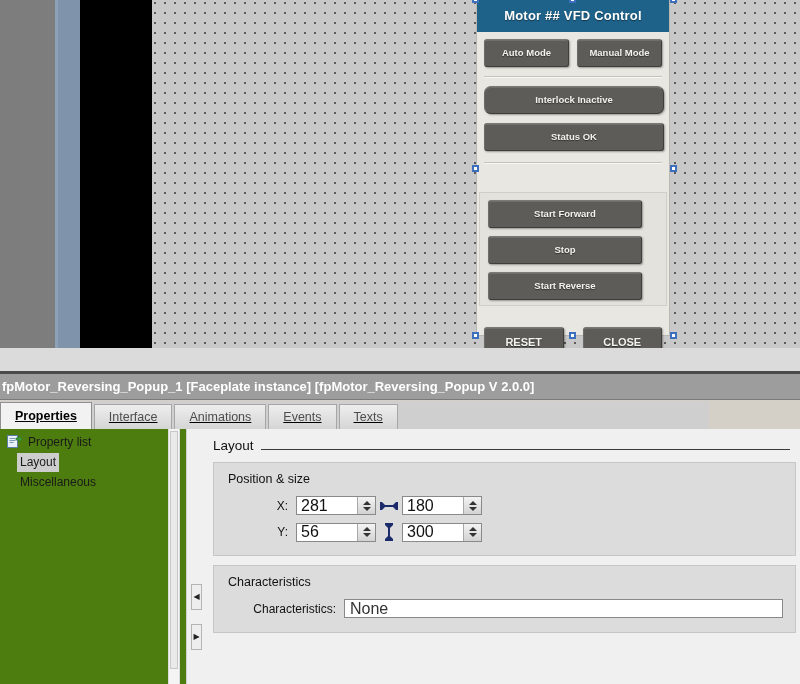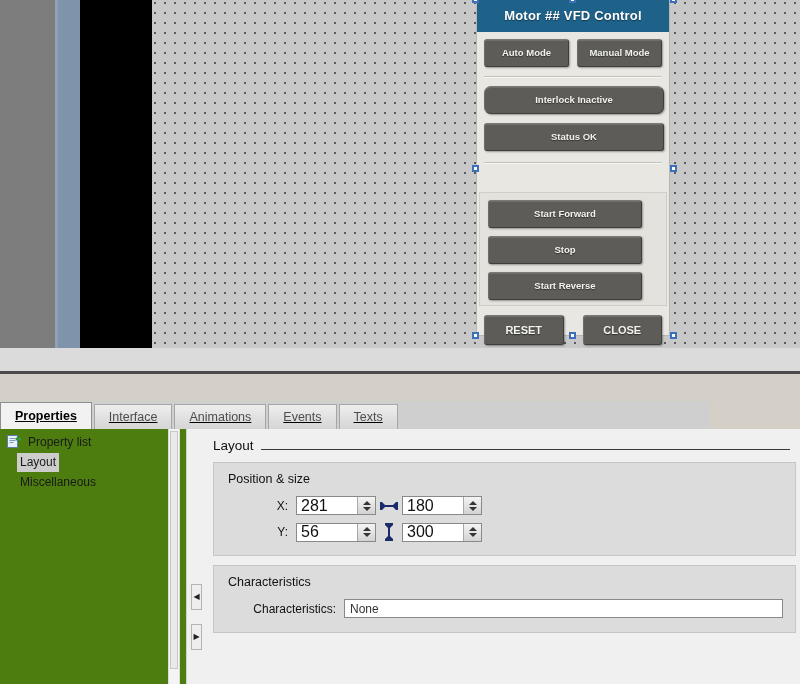--- a/index.html
+++ b/index.html
@@ -110,21 +110,21 @@
     white-space: nowrap;
   }
   .fp-btn.wide { width: 100%; }
   .fp-sep {
     height: 1px;
     background: #c3c2bc;
     margin: 4px 0 8px 0;
     border-bottom: 1px solid #f7f7f4;
   }
   #fp-group {
-    margin: 8px 2px 0 2px;
+    margin: 8px 2px 12px 2px;
     padding: 7px 24px 3px 8px;
     background: #e3e2dc;
     border: 1px solid #cfcec8;
   }
   #fp-group .fp-btn { margin-bottom: 8px; line-height: 26px; }
   #fp-group .fp-btn:last-child { margin-bottom: 2px; }
   #fp-footer {
     display: flex;
     gap: 19px;
     padding: 9px 7px 0 7px;
@@ -390,21 +390,21 @@
     background: #ffffff;
     box-sizing: border-box;
     flex: 1;
     display: flex;
     align-items: center;
   }
   .text-field input {
     border: none; outline: none;
     width: 100%;
     font-family: "Liberation Sans", sans-serif;
-    font-size: 12px;
+    font-size: 16px;
     color: #333;
     padding-left: 5px;
     background: transparent;
   }
   .field-label.wide { width: 108px; }
 </style>
 </head>
 <body>
 
 <div id="editor-area">
@@ -450,20 +450,21 @@
   <div class="handle" style="left:670px; top:165px;"></div>
   <div class="handle" style="left:472px; top:332px;"></div>
   <div class="handle" style="left:569px; top:332px;"></div>
   <div class="handle" style="left:670px; top:332px;"></div>
 </div>
 
 <div id="bottom-panel">
   <div id="panel-gap"></div>
   <div id="panel-divider"></div>
 
+  <div id="panel-title">fpMotor_Reversing_Popup_1 [Faceplate instance] [fpMotor_Reversing_Popup V 2.0.0]</div>
 
   <div id="tabstrip">
     <div class="tab active">Properties</div>
     <div class="tab">Interface</div>
     <div class="tab">Animations</div>
     <div class="tab">Events</div>
     <div class="tab">Texts</div>
   </div>
 
   <div id="panel-body">

